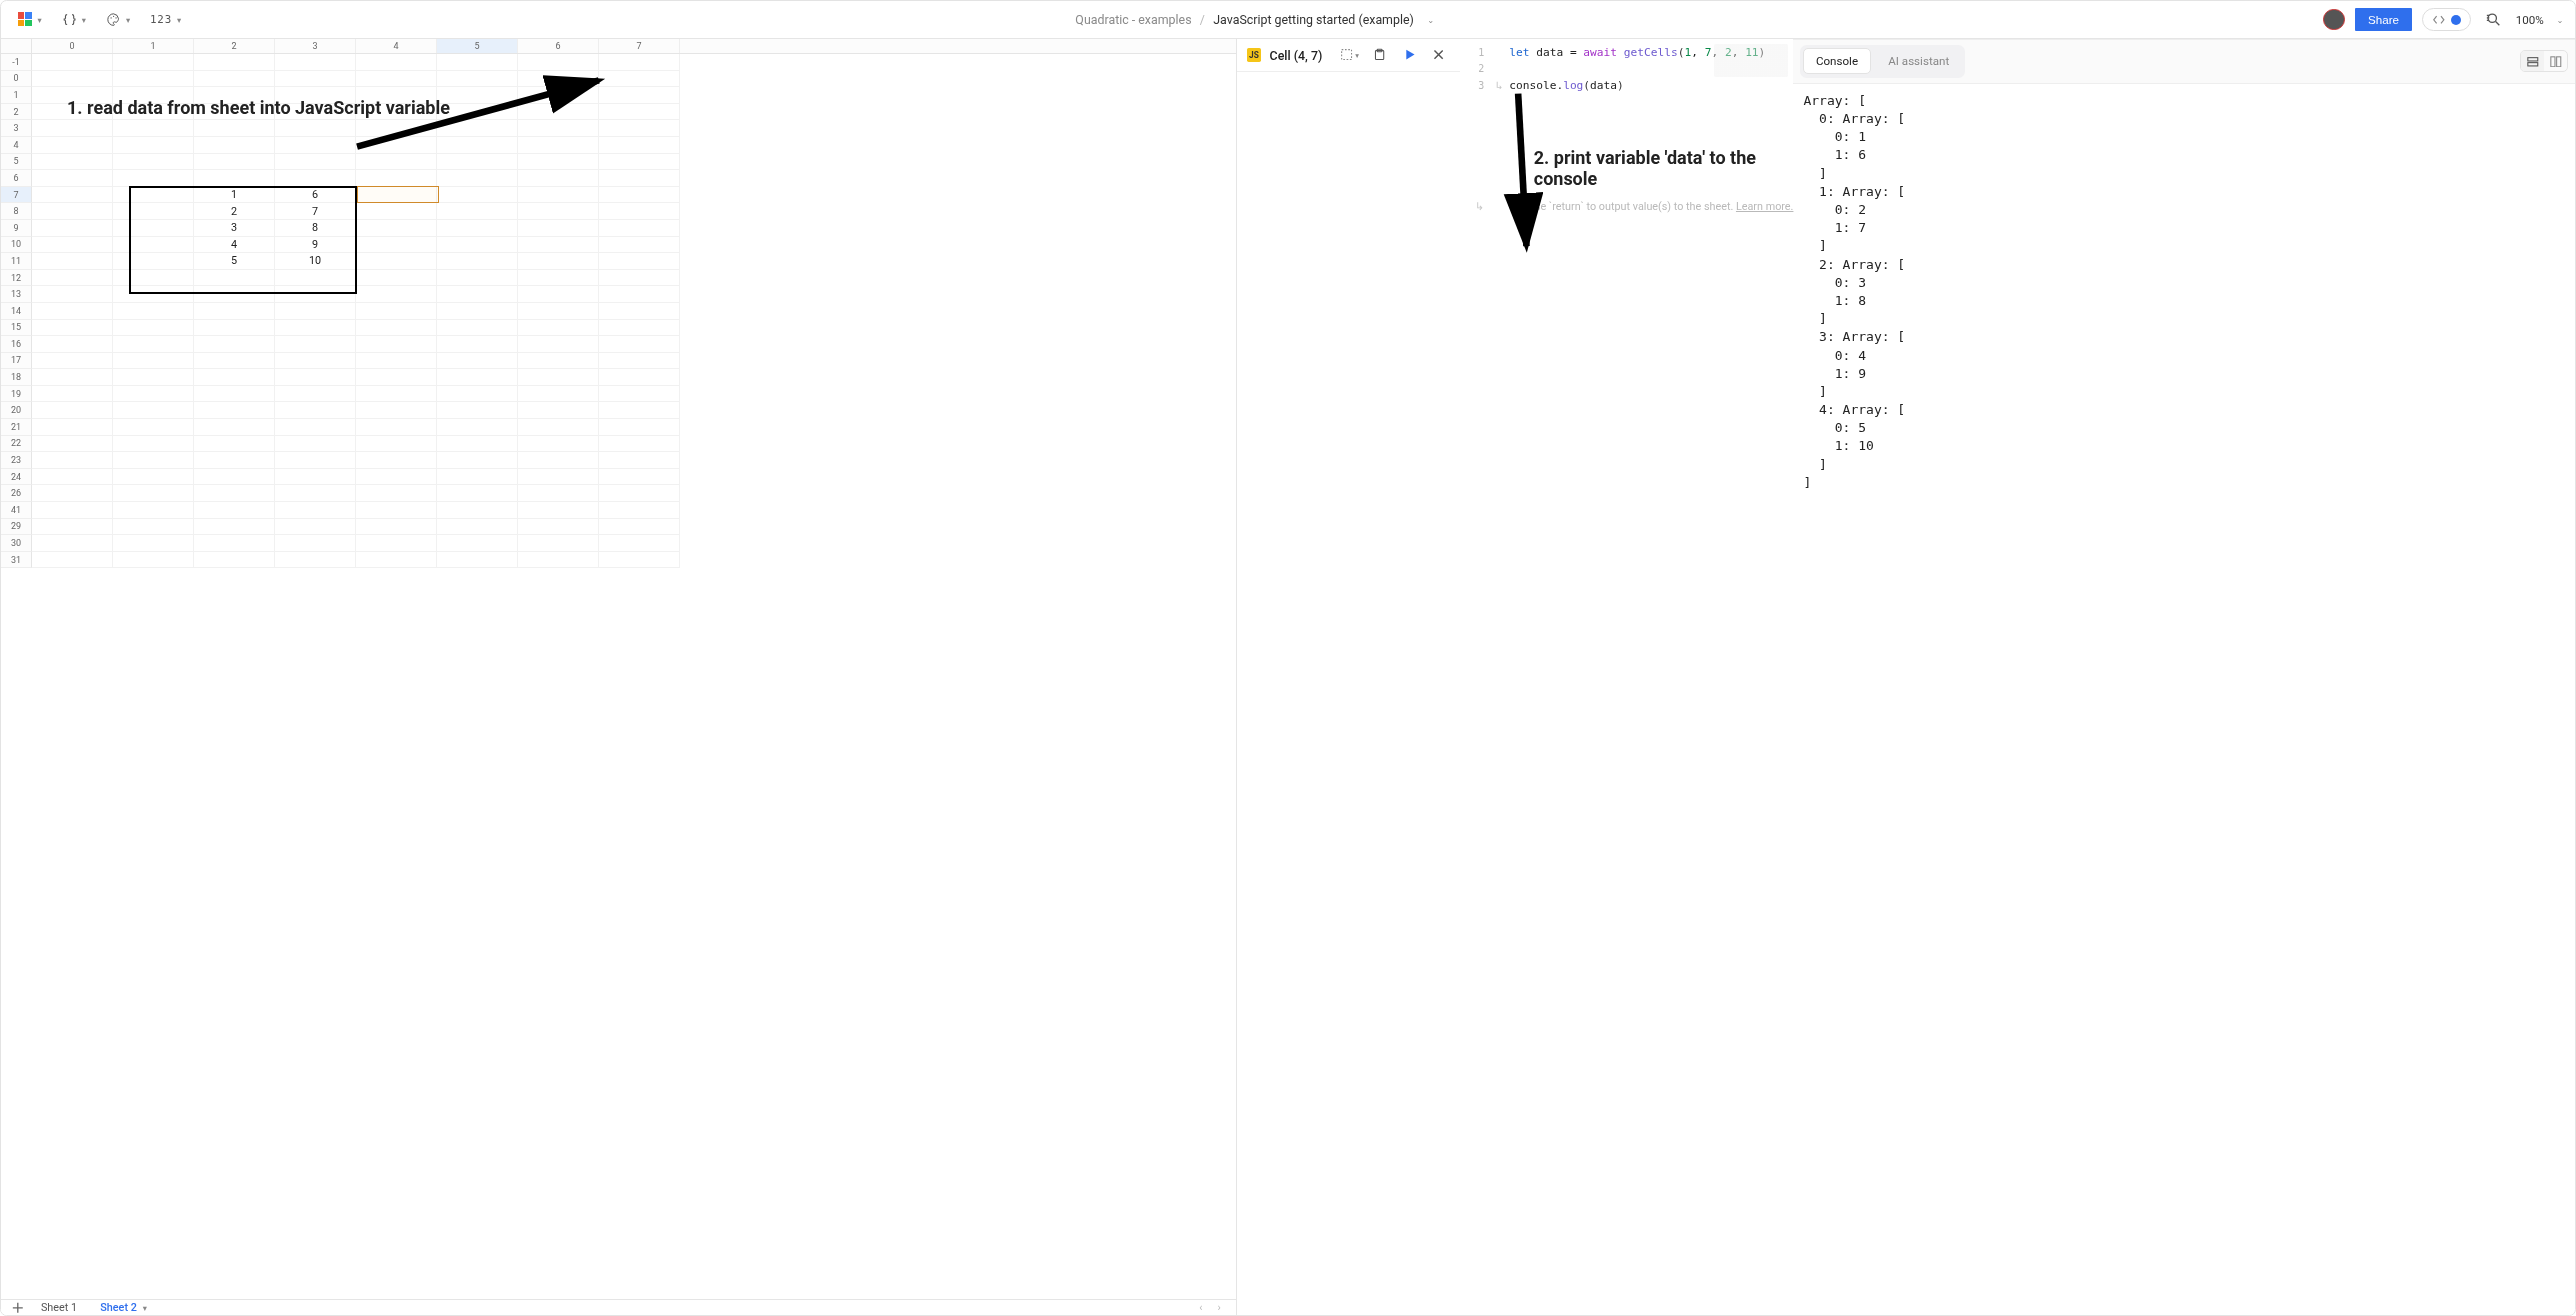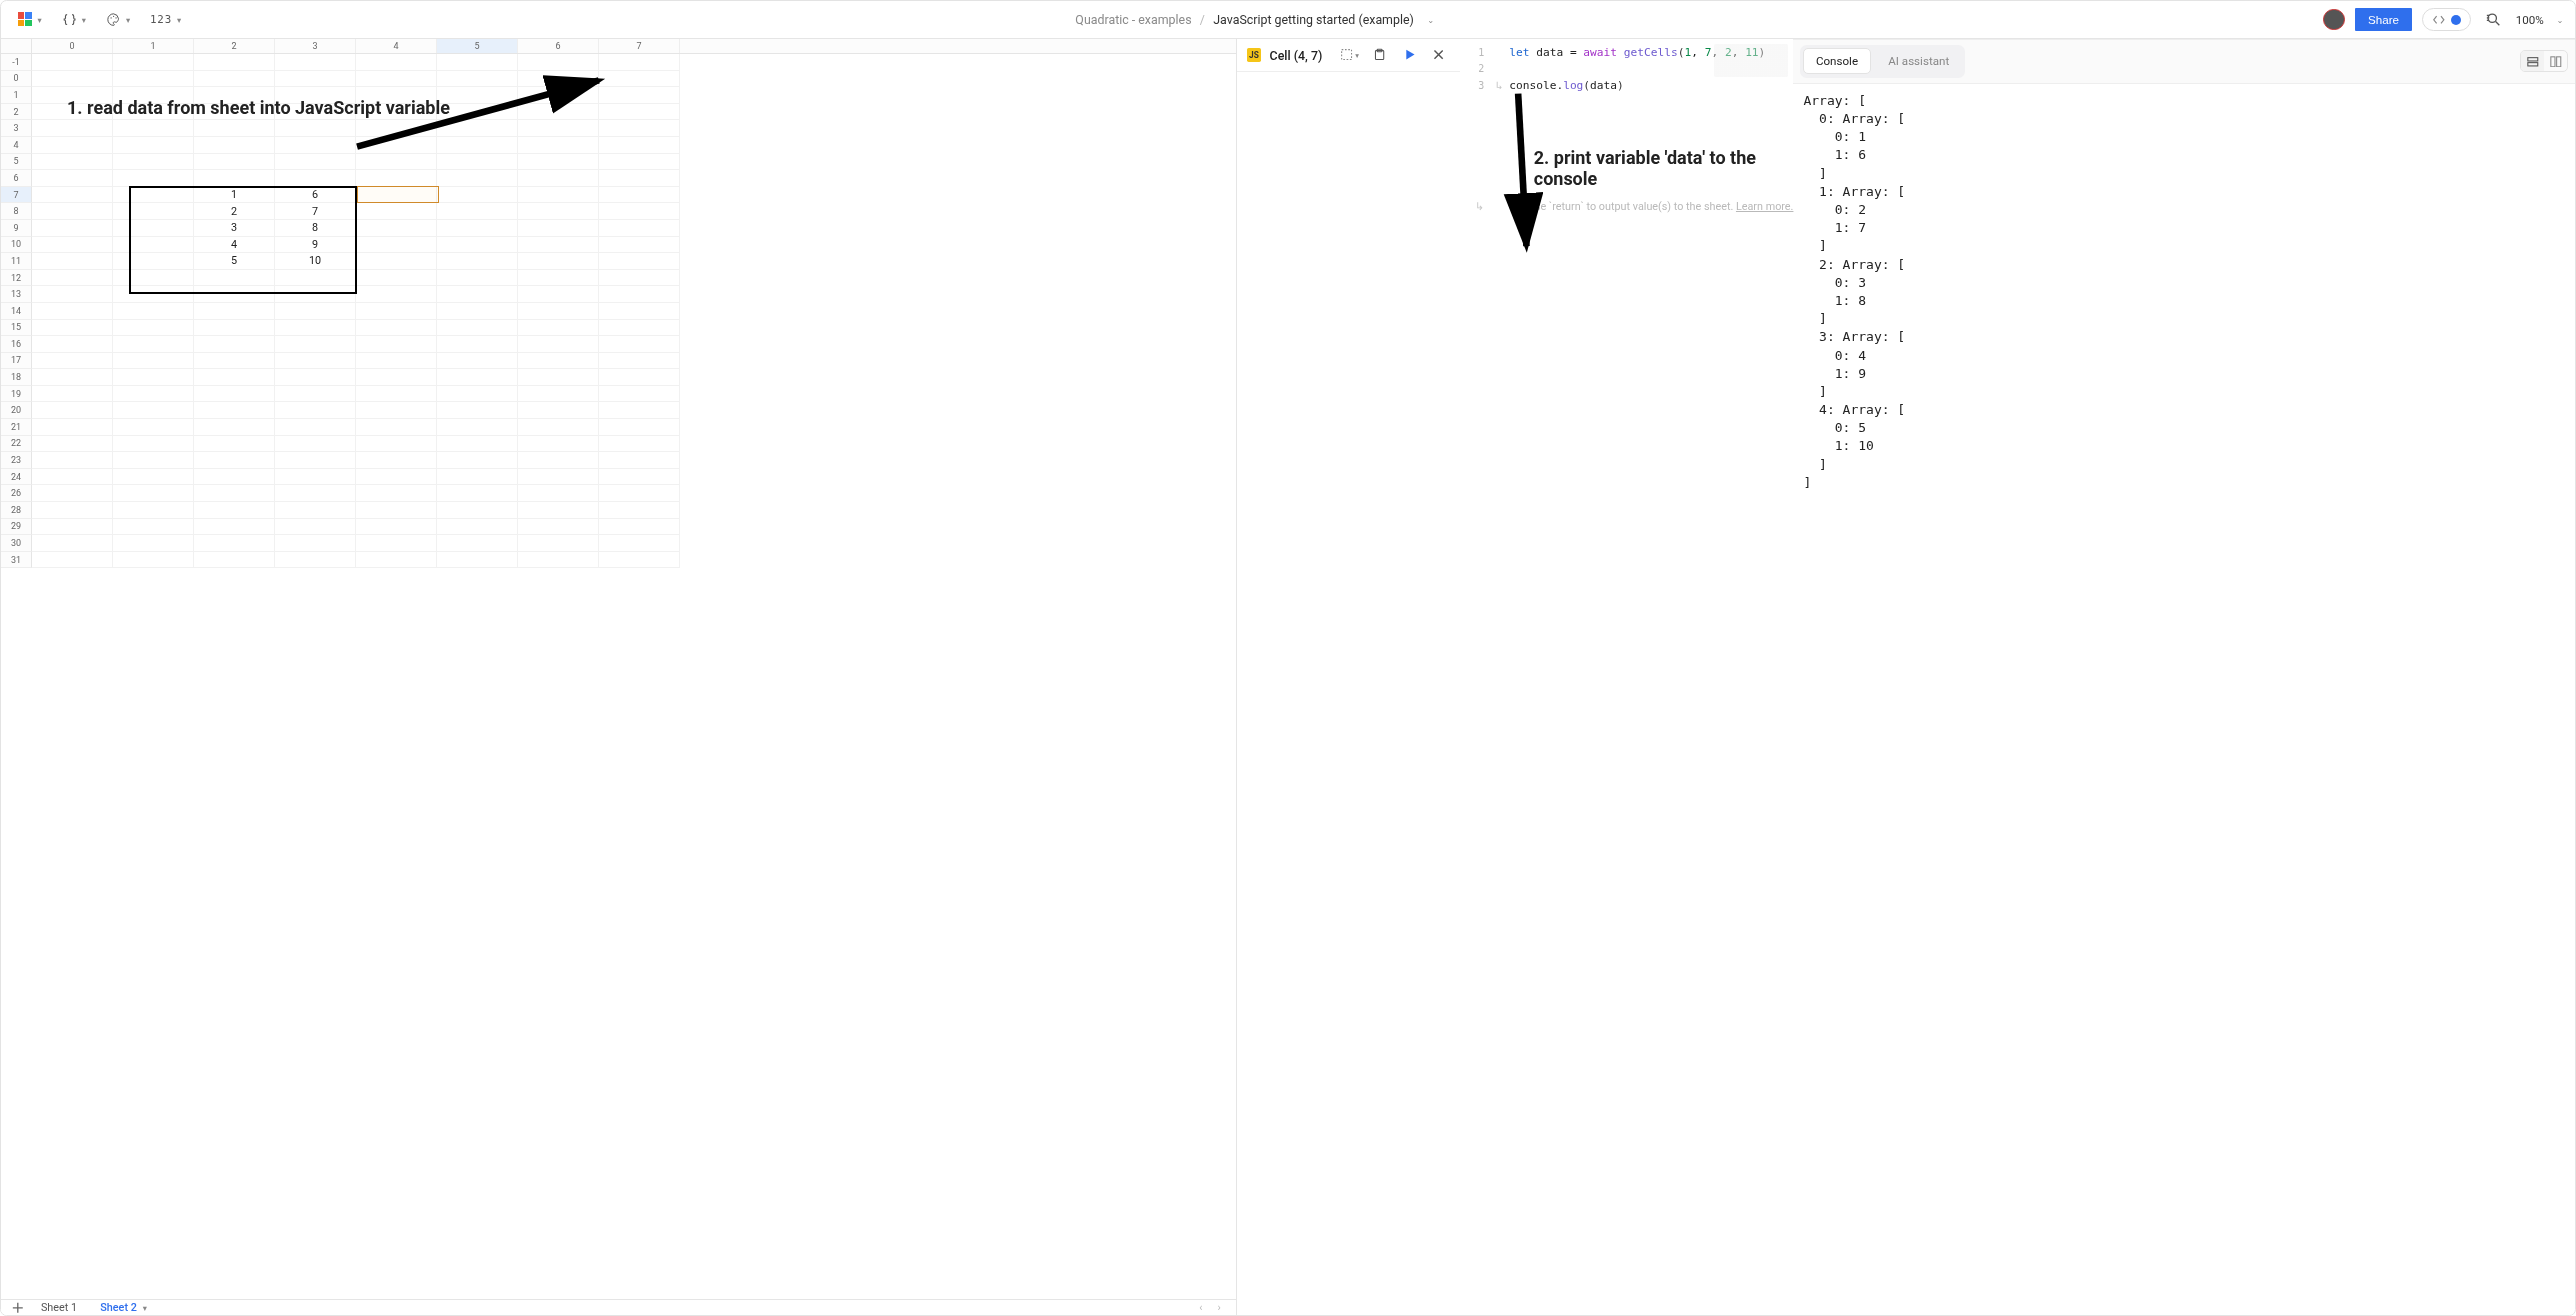--- a/index.html
+++ b/index.html
@@ -460,21 +460,21 @@
               <div class="cell"></div>
               <div class="cell"></div>
               <div class="cell"></div>
               <div class="cell"></div>
               <div class="cell"></div>
               <div class="cell"></div>
               <div class="cell"></div>
               <div class="cell"></div>
             </div>
             <div class="row">
-              <div class="rh">28</div>
+              <div class="rh">41</div>
               <div class="cell"></div>
               <div class="cell"></div>
               <div class="cell"></div>
               <div class="cell"></div>
               <div class="cell"></div>
               <div class="cell"></div>
               <div class="cell"></div>
               <div class="cell"></div>
             </div>
             <div class="row">

